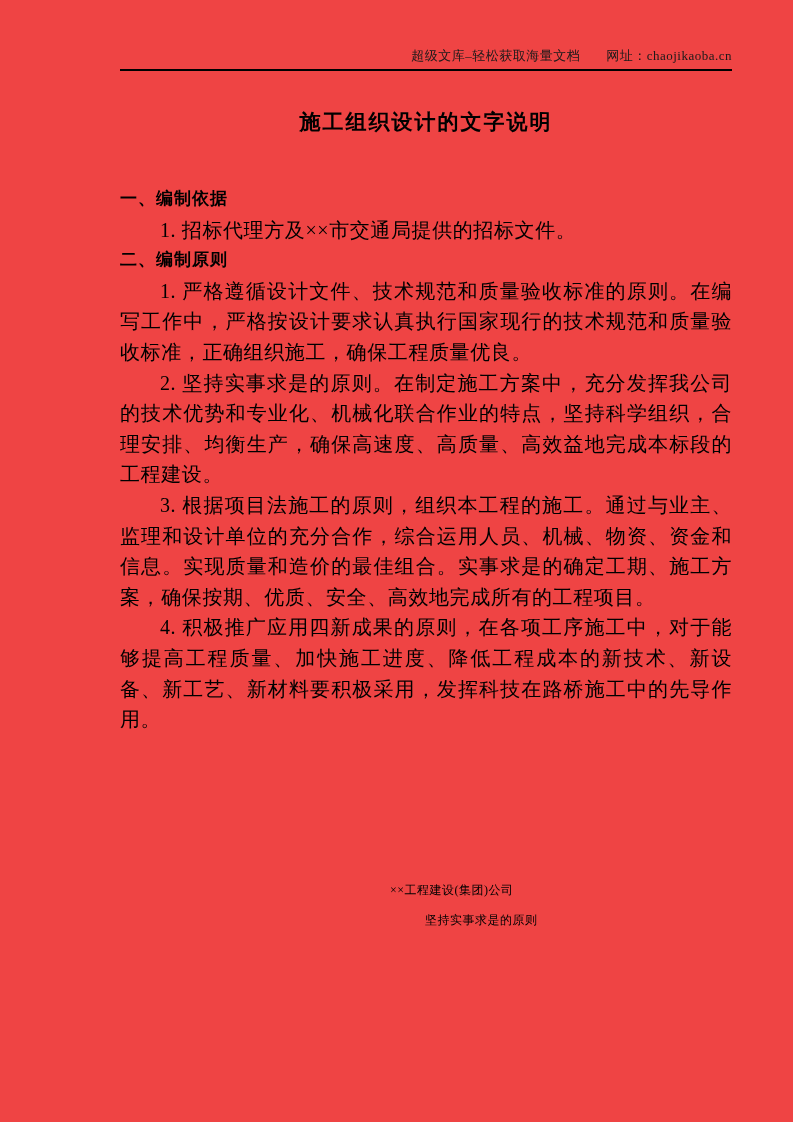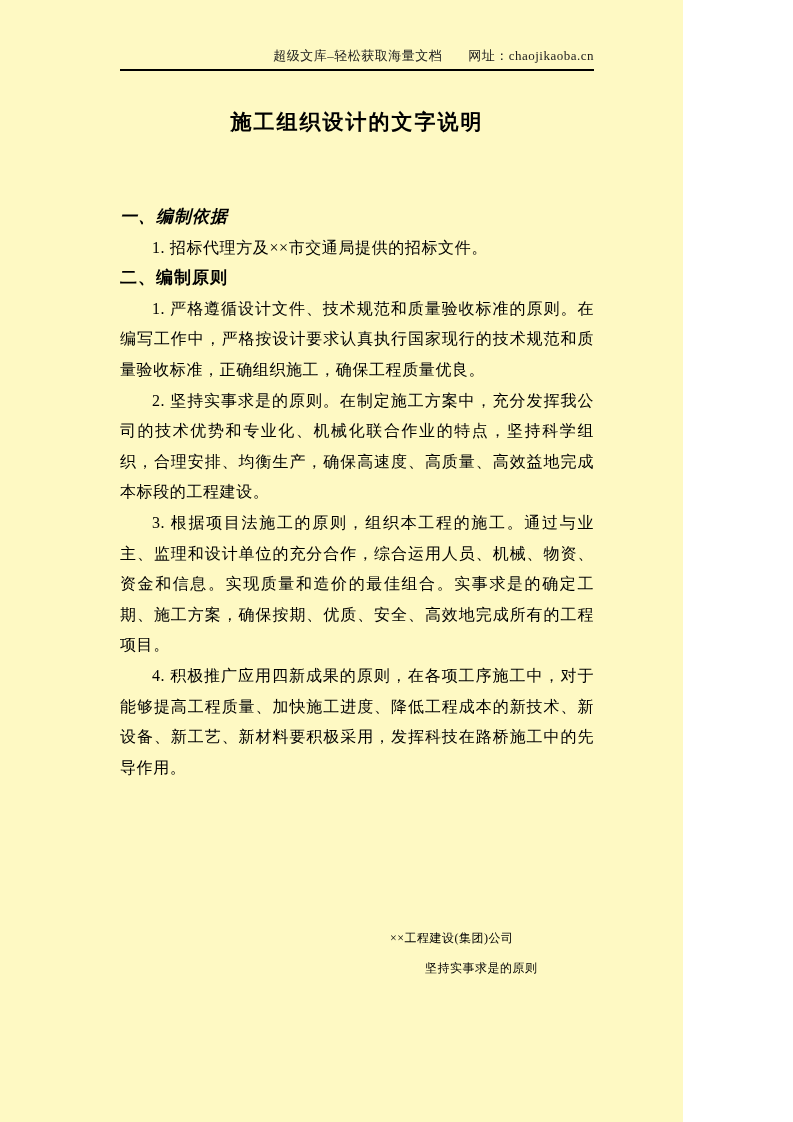--- a/index.html
+++ b/index.html
@@ -6,24 +6,24 @@
     margin: 0;
     padding: 0;
     background: #ffffff;
     width: 793px;
     height: 1122px;
     overflow: hidden;
   }
   .page {
     position: relative;
     box-sizing: border-box;
-    width: 683px;
+    width: 793px;
     height: 1122px;
-    padding: 0 89px 0 120px;
-    background: #fef9c3;
+    padding: 0 61px 0 120px;
+    background: #ef4444;
     color: #000000;
     font-family: "Liberation Serif", "DejaVu Serif", serif;
   }
   
   .hdr {
     padding-top: 47px;
     text-align: right;
     font-size: 13px;
     line-height: 18px;
     color: #1a1a1a;
@@ -49,24 +49,24 @@
   }
   
   .sec-heading {
     margin: 0;
     font-family: "Liberation Sans", "DejaVu Sans", sans-serif;
     font-weight: bold;
     font-size: 17px;
     line-height: 30.6px;
     letter-spacing: 1px;
   }
-  .sec-heading.first { margin-top: 64px; font-style: italic; }
+  .sec-heading.first { margin-top: 46px; }
   .body-para {
     margin: 0;
-    font-size: 16px;
+    font-size: 20px;
     line-height: 30.6px;
     letter-spacing: 0.6px;
     text-indent: 2em;
     text-align: justify;
     text-justify: inter-character;
   }
   
   .signature { margin-top: 140px; font-size: 12px; letter-spacing: 0.5px; }
   .sig-company { margin: 0 0 0 270px; line-height: 30px; }
   .sig-date    { margin: 0 0 0 305px; line-height: 30px; }

